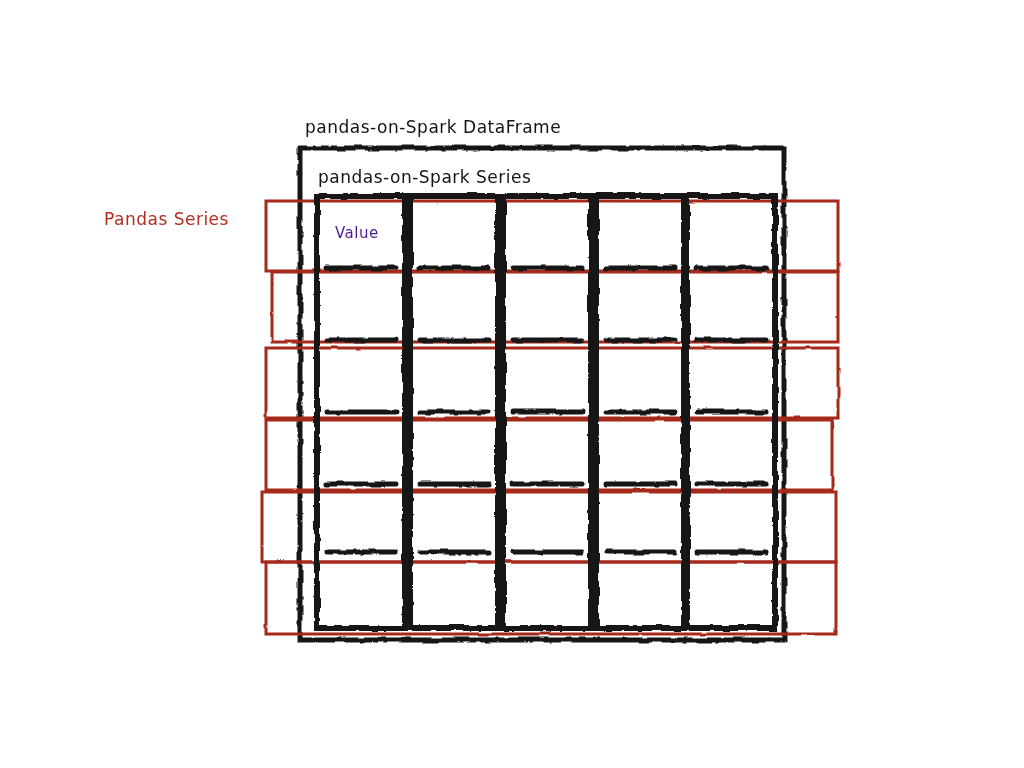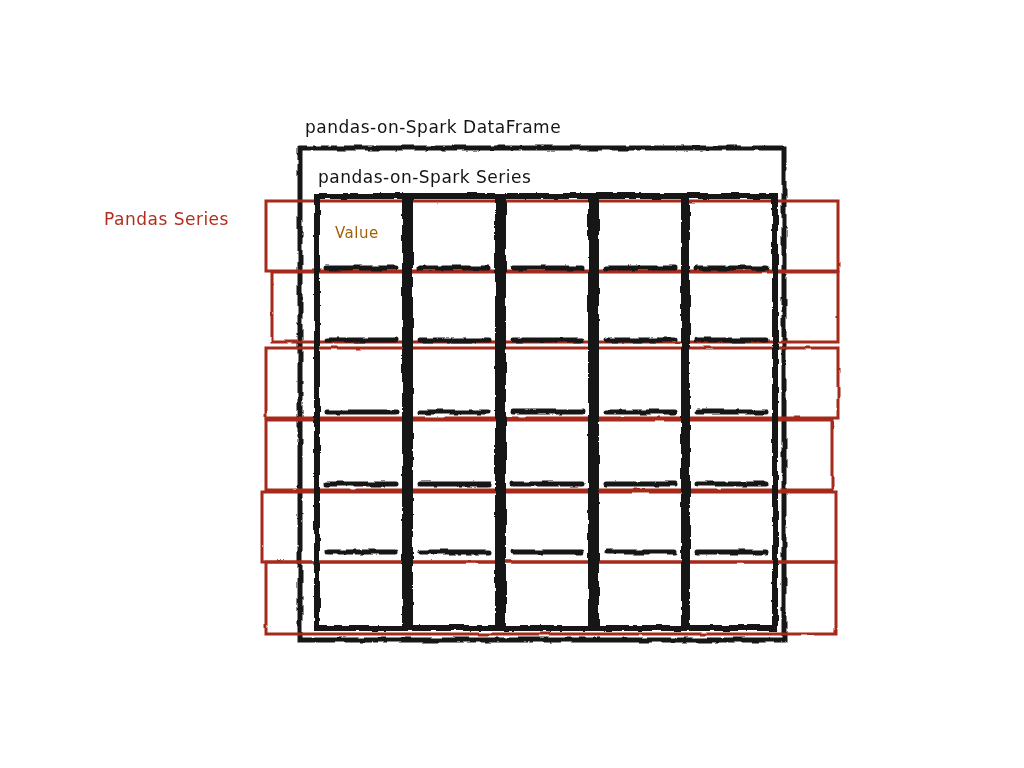--- a/index.html
+++ b/index.html
@@ -51,21 +51,21 @@
   #pandas-series-title {
     left: 104px;
     top: 209px;
     font-size: 17px;
   }
 
   #value-label {
     left: 335px;
     top: 224px;
     font-size: 15px;
-    color: #a16207;
+    color: #4c1d95;
   }
 </style>
 </head>
 <body>
 
 <div id="diagram">
 
   <svg width="1024" height="768" viewBox="0 0 1024 768" xmlns="http://www.w3.org/2000/svg">
     <defs>
       <filter id="rough" x="-20%" y="-20%" width="140%" height="140%">

